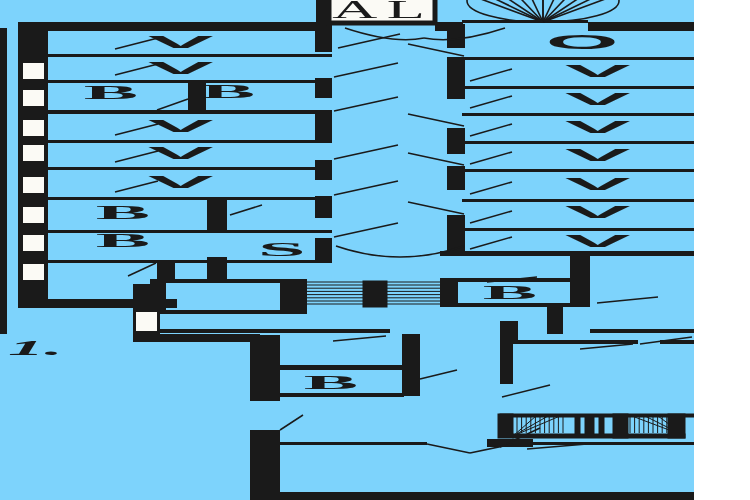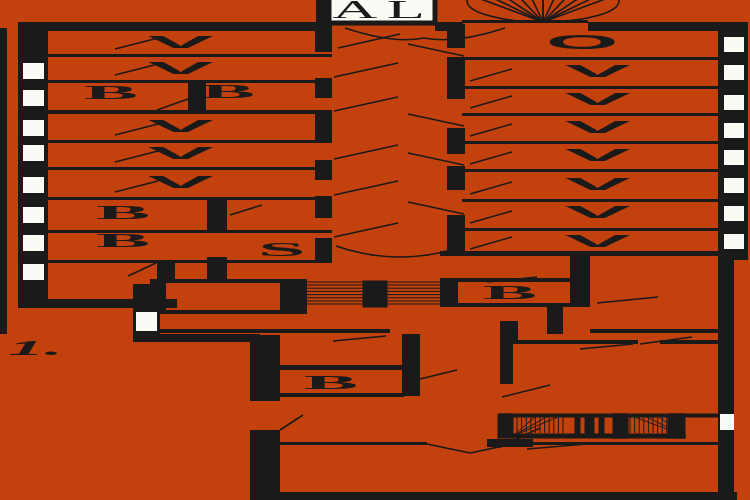--- a/index.html
+++ b/index.html
@@ -1,18 +1,18 @@
 <!DOCTYPE html>
 <html><head>
 <meta charset="utf-8">
 <style>
   html,body{margin:0;padding:0;background:#ffffff;}
   #canvas{
-    position:relative;width:750px;height:500px;overflow:hidden;
-    background:#c2410c;
+    position:relative;width:694px;height:500px;overflow:hidden;
+    background:#7dd3fc;
     font-family:"Liberation Sans",sans-serif;
   }
   #plan-svg{position:absolute;left:0;top:0;}
   .lbl{
     position:absolute;display:flex;align-items:center;justify-content:center;
     color:#1a1a1a;font-weight:bold;white-space:nowrap;
   }
   .lbl>span{display:inline-block;transform:scale(var(--sx,1),var(--sy,1));transform-origin:center;}
   .lbl.v{font-size:26px;--sx:3.8;--sy:0.62;width:100px;height:24px;}
   .lbl.o{font-size:26px;--sx:3.6;--sy:0.80;width:100px;height:26px;}

